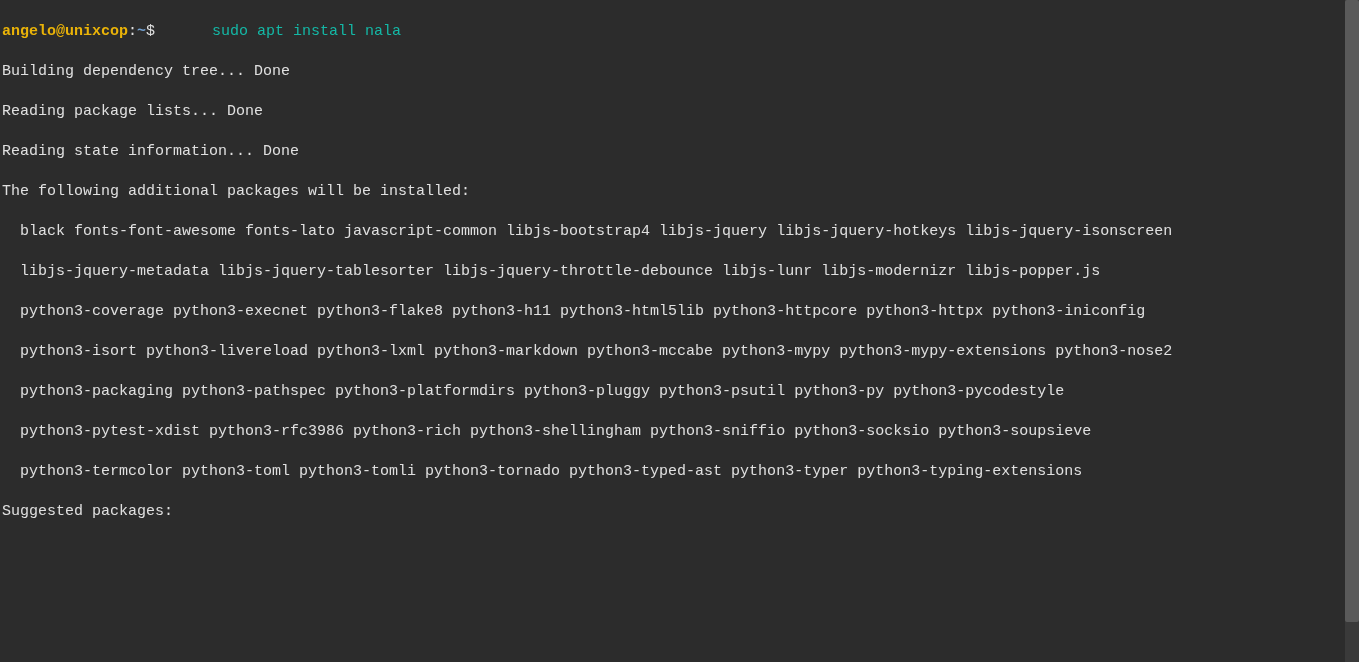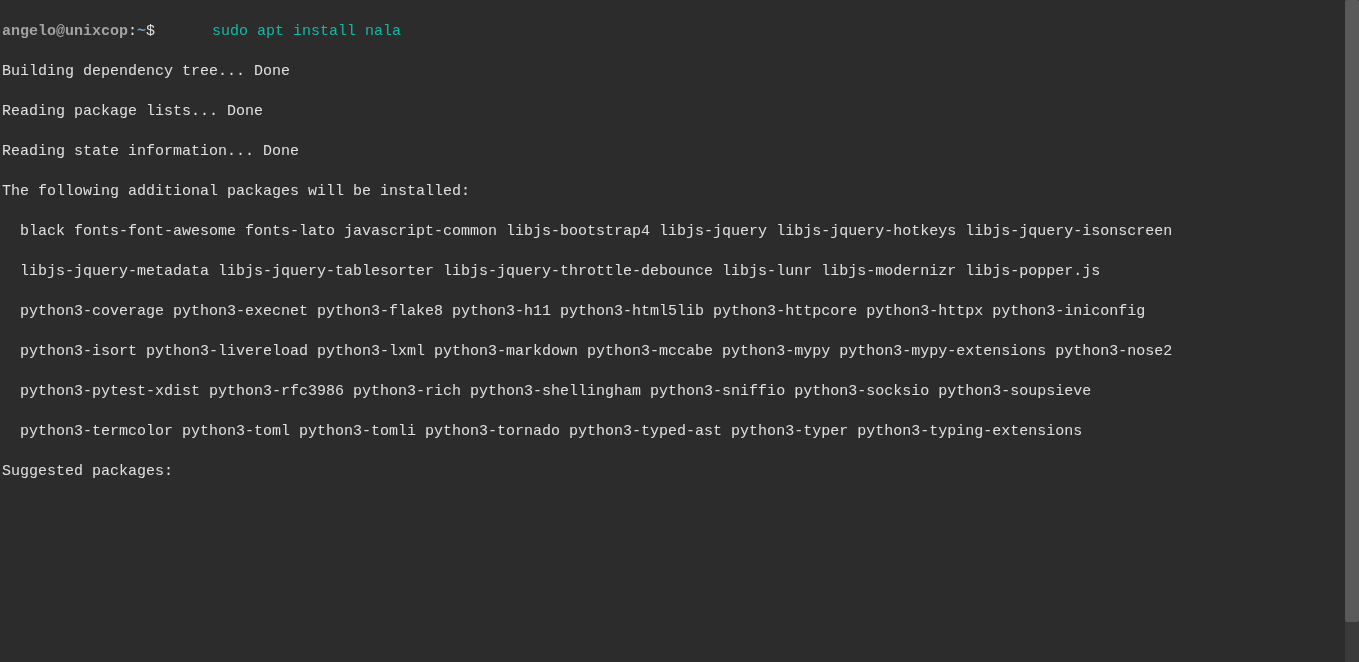--- a/index.html
+++ b/index.html
@@ -17,21 +17,21 @@
       height: 662px;
       overflow: hidden;
       position: relative;
     }
     .terminal {
       padding: 2px 2px;
       white-space: pre;
       font-feature-settings: "liga" 0;
     }
     .prompt-user {
-      color: #a3a3a3;
+      color: #eab308;
       font-weight: bold;
     }
     .prompt-colon {
       color: #e0e0e0;
     }
     .prompt-path {
       color: #729fcf;
       font-weight: bold;
     }
     .prompt-dollar {
@@ -68,20 +68,21 @@
 <div class="terminal">
 <div><span class="prompt-user">angelo@unixcop</span><span class="prompt-colon">:</span><span class="prompt-path">~</span><span class="prompt-dollar">$ </span><span class="command">sudo apt install nala</span></div>
 <div class="output">Building dependency tree... Done</div>
 <div class="output">Reading package lists... Done</div>
 <div class="output">Reading state information... Done</div>
 <div class="output">The following additional packages will be installed:</div>
 <div class="output">  black fonts-font-awesome fonts-lato javascript-common libjs-bootstrap4 libjs-jquery libjs-jquery-hotkeys libjs-jquery-isonscreen</div>
 <div class="output">  libjs-jquery-metadata libjs-jquery-tablesorter libjs-jquery-throttle-debounce libjs-lunr libjs-modernizr libjs-popper.js</div>
 <div class="output">  python3-coverage python3-execnet python3-flake8 python3-h11 python3-html5lib python3-httpcore python3-httpx python3-iniconfig</div>
 <div class="output">  python3-isort python3-livereload python3-lxml python3-markdown python3-mccabe python3-mypy python3-mypy-extensions python3-nose2</div>
+<div class="output">  python3-packaging python3-pathspec python3-platformdirs python3-pluggy python3-psutil python3-py python3-pycodestyle</div>
 <div class="output">  python3-pytest-xdist python3-rfc3986 python3-rich python3-shellingham python3-sniffio python3-socksio python3-soupsieve</div>
 <div class="output">  python3-termcolor python3-toml python3-tomli python3-tornado python3-typed-ast python3-typer python3-typing-extensions</div>
 <div class="output">Suggested packages:</div>
 
 
 
 
 
 
 

